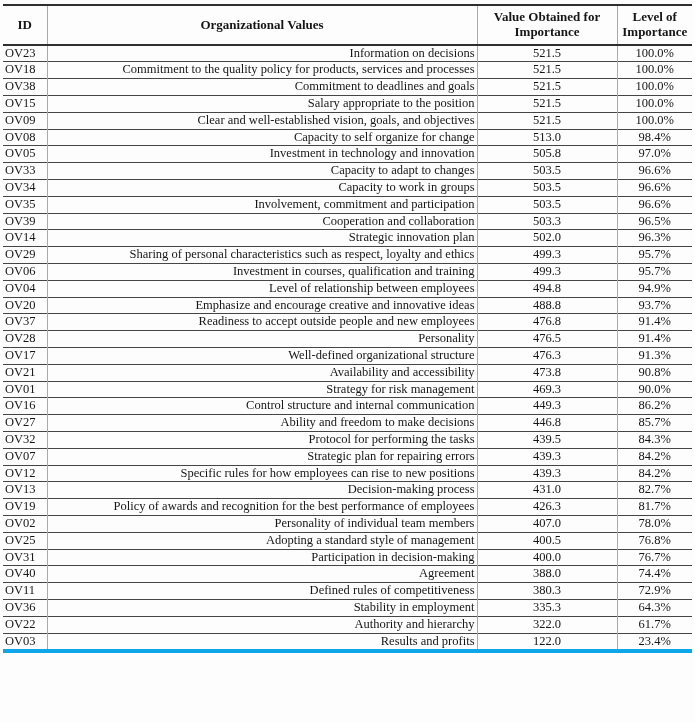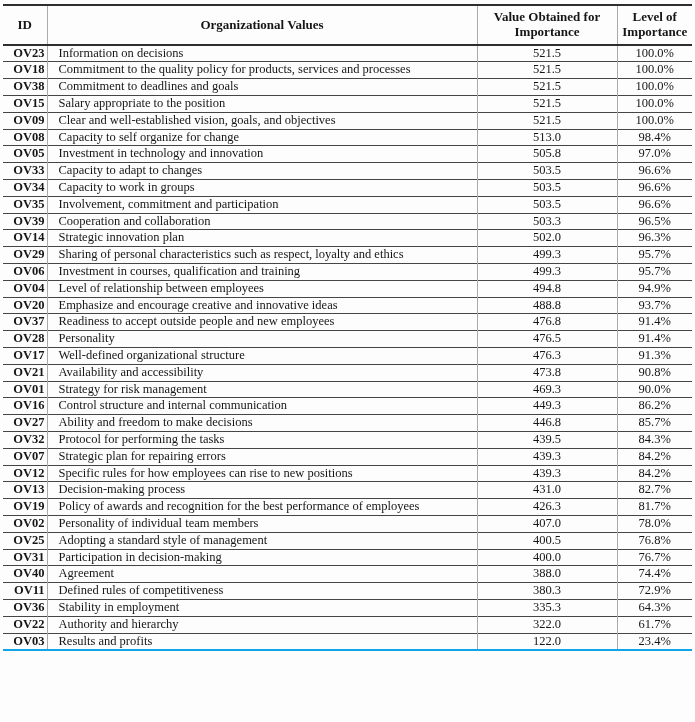--- a/index.html
+++ b/index.html
@@ -16,21 +16,21 @@
     overflow: hidden;
   }
   table.ov-table {
     position: absolute;
     left: 3px;
     top: 4px;
     width: 689px;
     border-collapse: collapse;
     table-layout: fixed;
     border-top: 2px solid #2e2e2e;
-    border-bottom: 2px solid #0ea5e9;
+    border-bottom: 4px solid #0ea5e9;
   }
   col.c-id    { width: 44px; }
   col.c-val   { width: 430px; }
   col.c-num   { width: 140px; }
   col.c-level { width: 75px; }
 
   thead th {
     font-size: 13px;
     font-weight: bold;
     text-align: center;
@@ -50,25 +50,24 @@
     padding: 0 2px;
     border-top: 1px solid #454545;
     white-space: nowrap;
     overflow: hidden;
     color: #161616;
   }
   tbody td + td {
     border-left: 1px solid #a9a9a9;
   }
   tbody td.cell-id {
+    text-align: left;
+  }
+  tbody td.cell-desc {
     text-align: right;
-    font-weight: bold;
-  }
-  tbody td.cell-desc {
-    text-align: left;
     padding-left: 11px;
   }
   tbody td.cell-num,
   tbody td.cell-pct {
     text-align: center;
   }
 </style>
 </head>
 <body>
 

